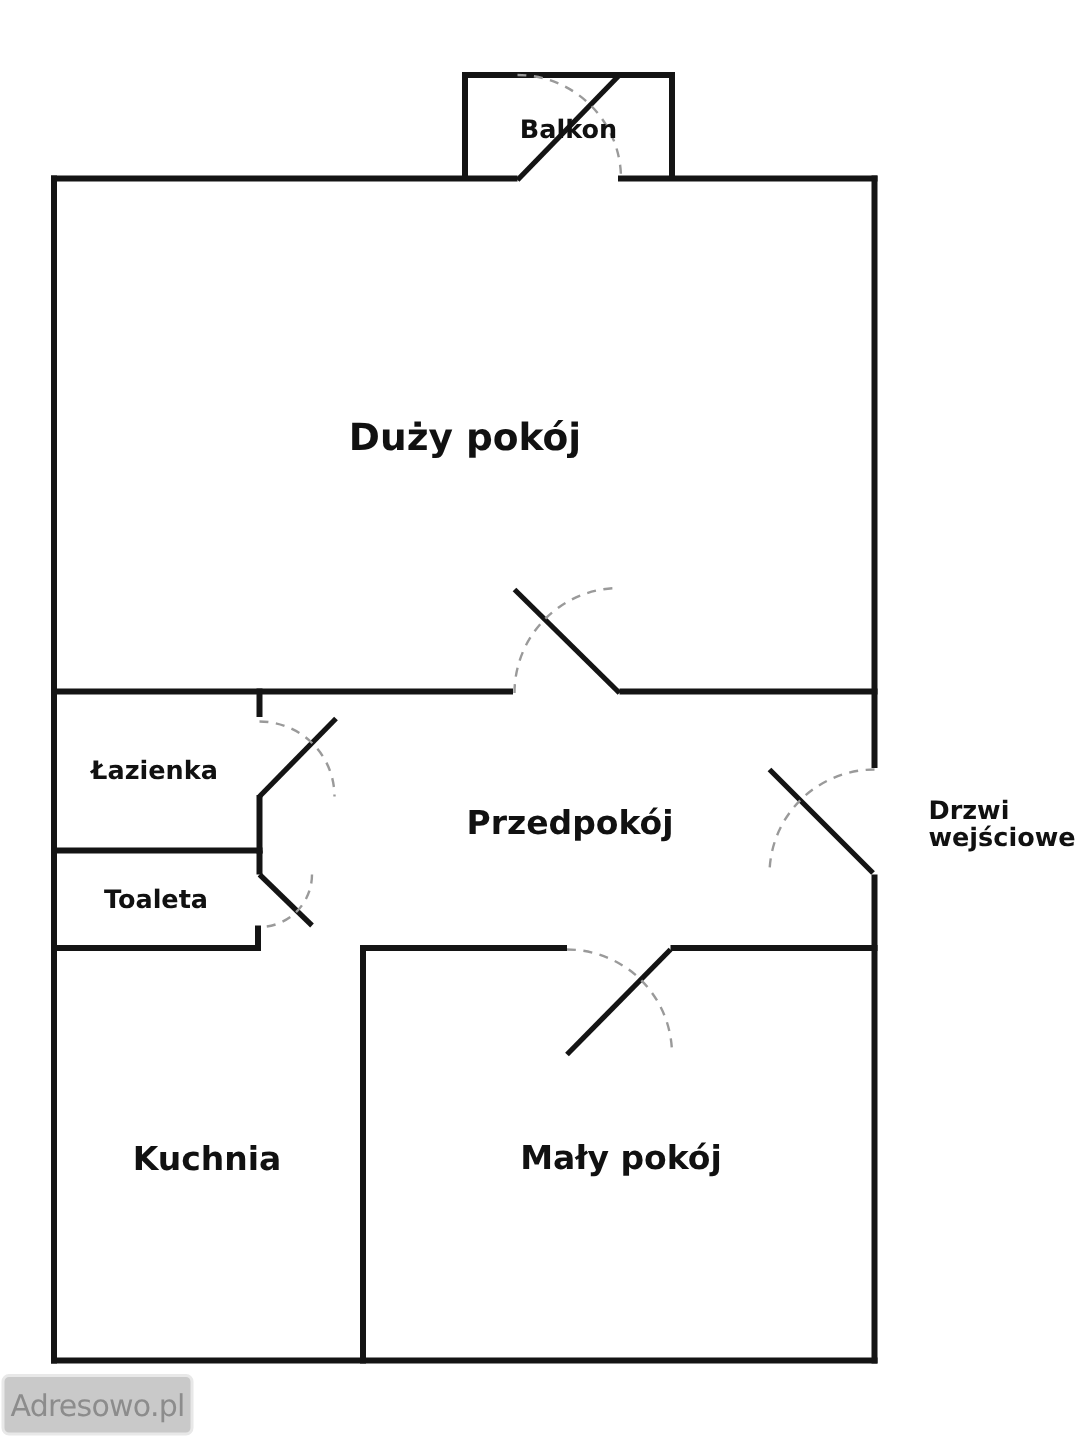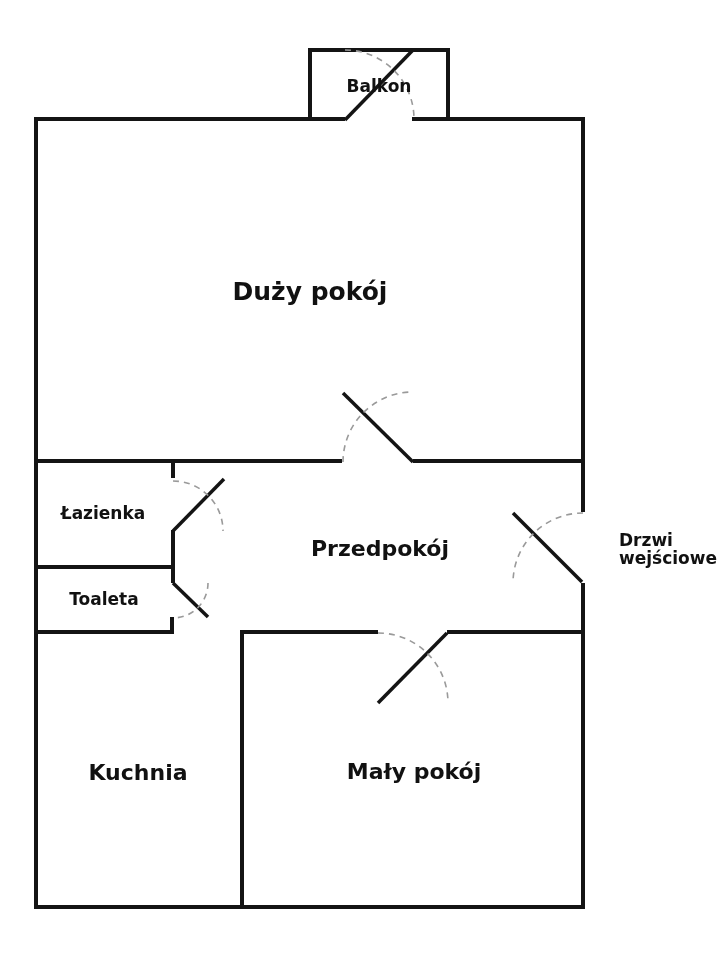--- a/index.html
+++ b/index.html
@@ -99,14 +99,17 @@
         <text x="103" y="519" font-size="17" text-anchor="middle" class="room-label">Łazienka</text>
         <text x="104" y="605" font-size="17" text-anchor="middle" class="room-label">Toaleta</text>
         <text x="380" y="556" font-size="22" text-anchor="middle" class="room-label">Przedpokój</text>
         <text x="619" y="546" font-size="17" text-anchor="start" class="room-label">Drzwi</text>
         <text x="619" y="564" font-size="17" text-anchor="start" class="room-label">wejściowe</text>
         <text x="138" y="780" font-size="22" text-anchor="middle" class="room-label">Kuchnia</text>
         <text x="414" y="779" font-size="22" text-anchor="middle" class="room-label">Mały pokój</text>
       </g>
   </svg>
 
+  <div class="watermark">
+    <span>Adresowo.pl</span>
+  </div>
 
 </div>
 
 </body></html>

